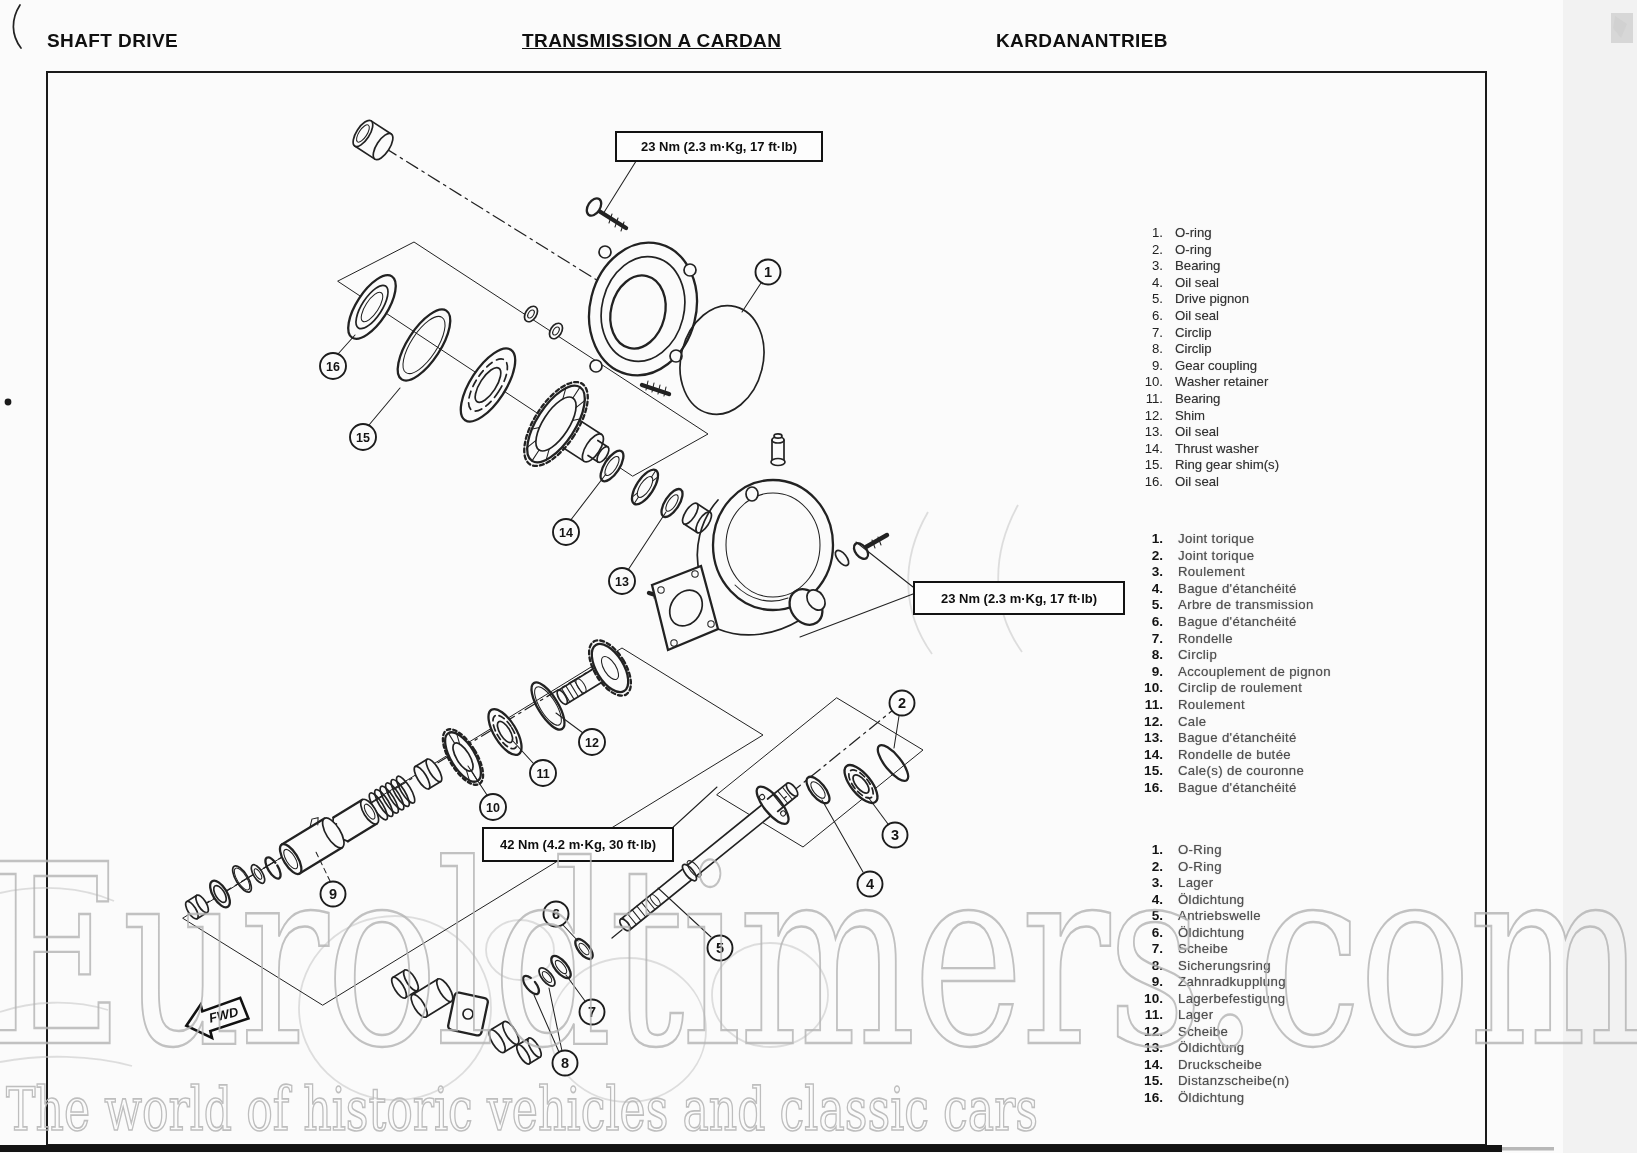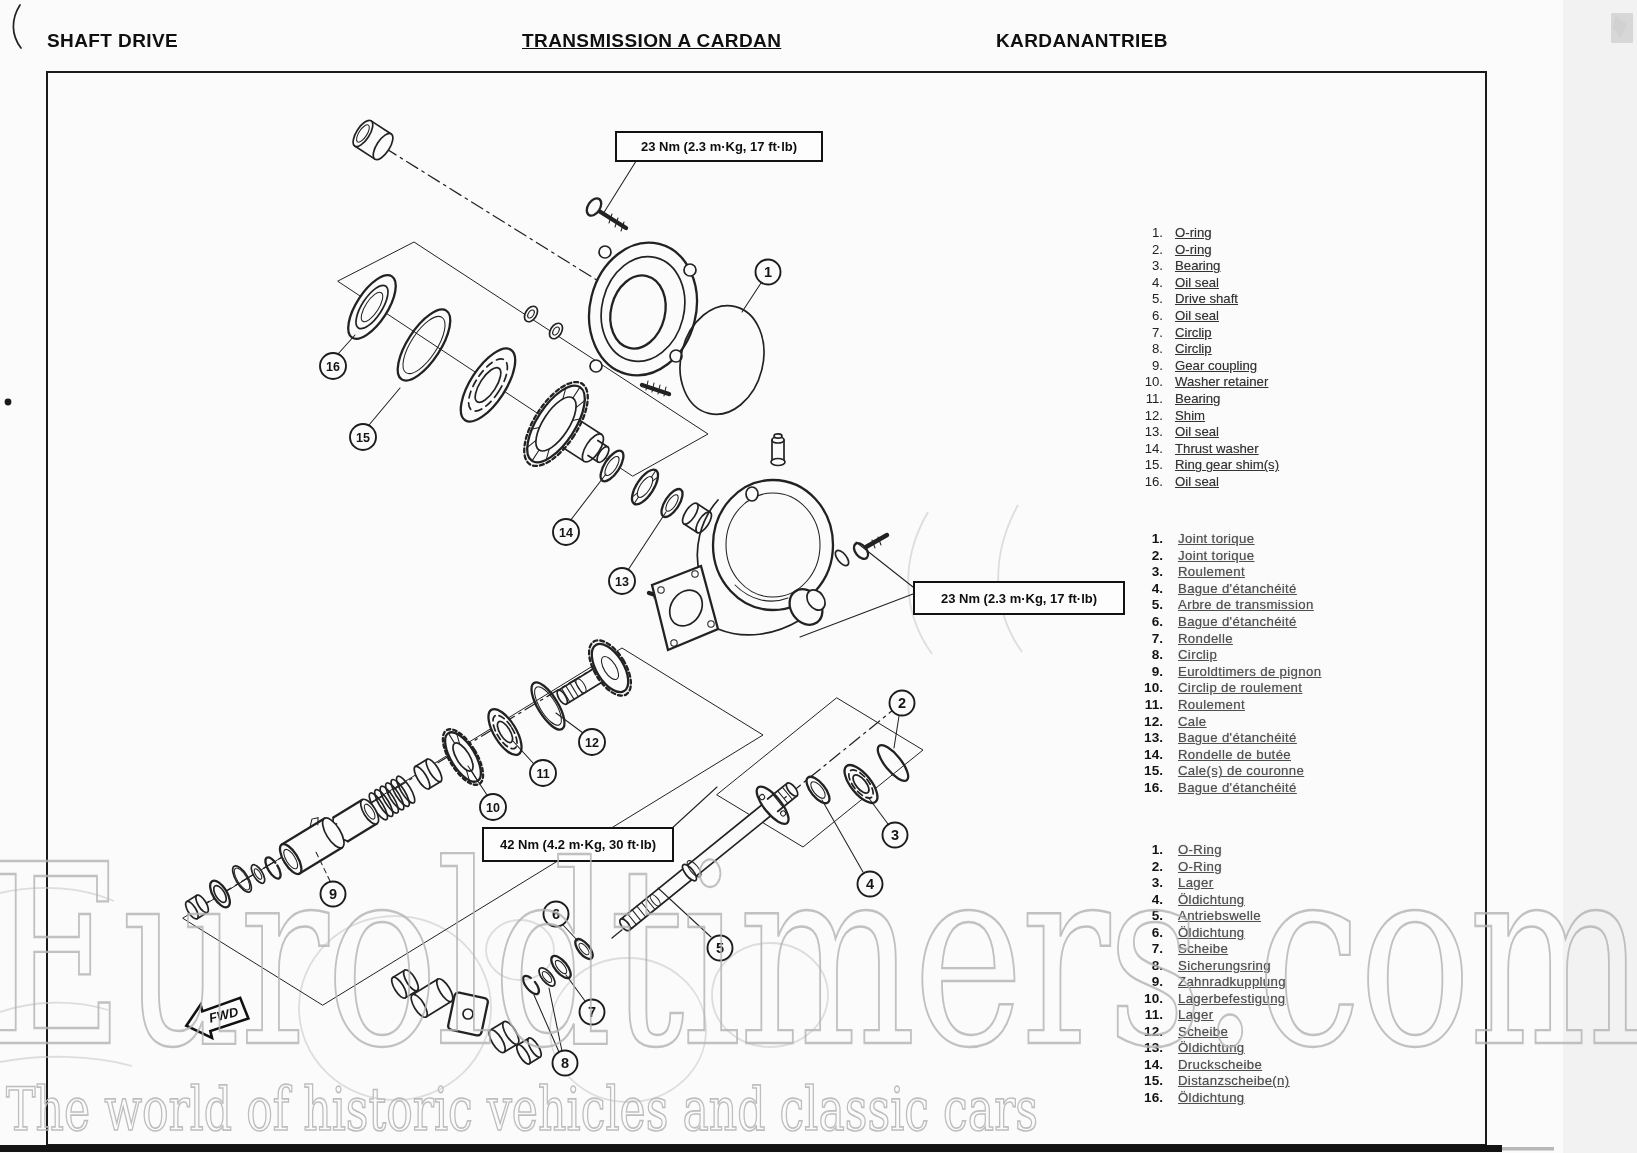--- a/index.html
+++ b/index.html
@@ -17,21 +17,21 @@
   .torque{position:absolute;display:flex;align-items:center;justify-content:center;
           border:2.2px solid #121212;background:#fdfdfd;font-weight:700;font-size:13px;
           white-space:nowrap;color:#0e0e0e;z-index:4;}
   .tq1{left:615px;top:131px;width:204px;height:27px;}
   .tq2{left:913px;top:581px;width:208px;height:30px;}
   .tq3{left:482px;top:827px;width:188px;height:31px;text-align:center;}
   
   .plist{position:absolute;z-index:3;}
   .plist .row{display:flex;line-height:16.6px;font-size:13.2px;}
   .plist .num{width:68px;text-align:right;color:#222;}
-  .plist .lbl{margin-left:12px;color:#333;text-shadow:0 0 .7px rgba(60,60,60,.5);text-decoration:underline;}
+  .plist .lbl{margin-left:12px;color:#333;text-shadow:0 0 .7px rgba(60,60,60,.5);}
   .plist-en{left:1095px;top:225px;}
   .plist-fr{left:1095px;top:531px;}
   .plist-de{left:1095px;top:842px;}
   .plist-fr .num,.plist-de .num{font-weight:700;color:#141414;font-size:13.6px;}
   .plist-fr .lbl,.plist-de .lbl{color:#4f4f4f;letter-spacing:.35px;text-shadow:0 0 1px rgba(90,90,90,.65);margin-left:15px;}
   .plist-de .row{line-height:16.5px;}
   
   svg.layer{position:absolute;left:0;top:0;width:1637px;height:1153px;}
   .lay-diagram{z-index:2;}
   .lay-marks{z-index:10;pointer-events:none;}
@@ -550,21 +550,21 @@
         <span class="lbl">Bearing</span>
       </div>
 
       <div class="row">
         <span class="num">4.</span>
         <span class="lbl">Oil seal</span>
       </div>
 
       <div class="row">
         <span class="num">5.</span>
-        <span class="lbl">Drive shaft</span>
+        <span class="lbl">Drive pignon</span>
       </div>
 
       <div class="row">
         <span class="num">6.</span>
         <span class="lbl">Oil seal</span>
       </div>
 
       <div class="row">
         <span class="num">7.</span>
         <span class="lbl">Circlip</span>
@@ -652,21 +652,21 @@
         <span class="lbl">Rondelle</span>
       </div>
 
       <div class="row">
         <span class="num">8.</span>
         <span class="lbl">Circlip</span>
       </div>
 
       <div class="row">
         <span class="num">9.</span>
-        <span class="lbl">Euroldtimers de pignon</span>
+        <span class="lbl">Accouplement de pignon</span>
       </div>
 
       <div class="row">
         <span class="num">10.</span>
         <span class="lbl">Circlip de roulement</span>
       </div>
 
       <div class="row">
         <span class="num">11.</span>
         <span class="lbl">Roulement</span>

